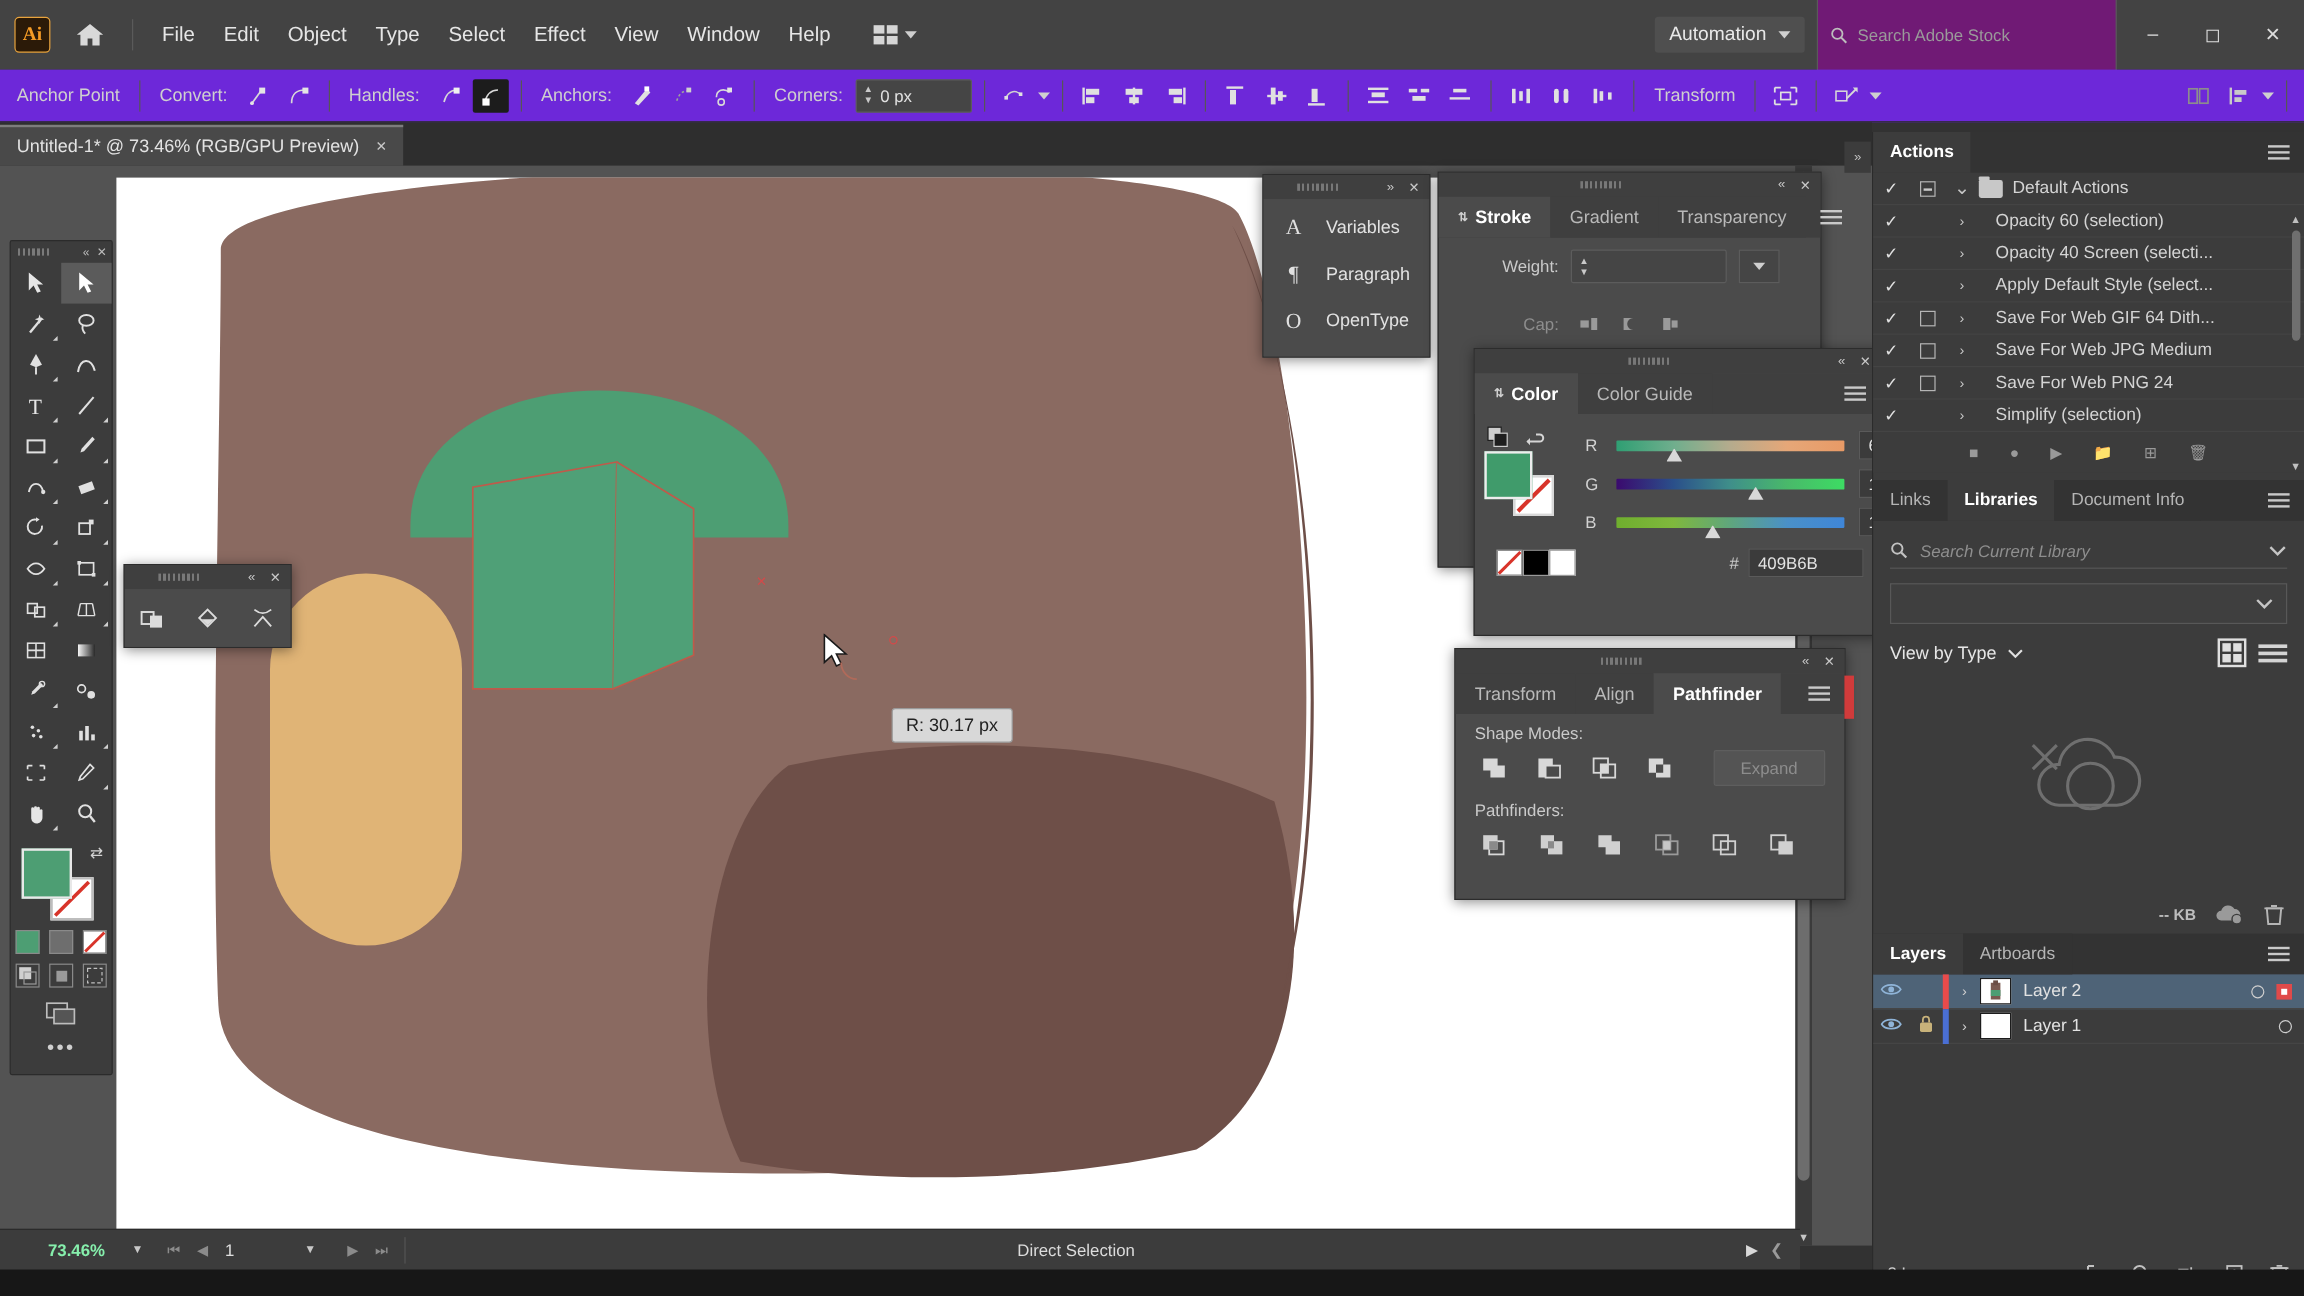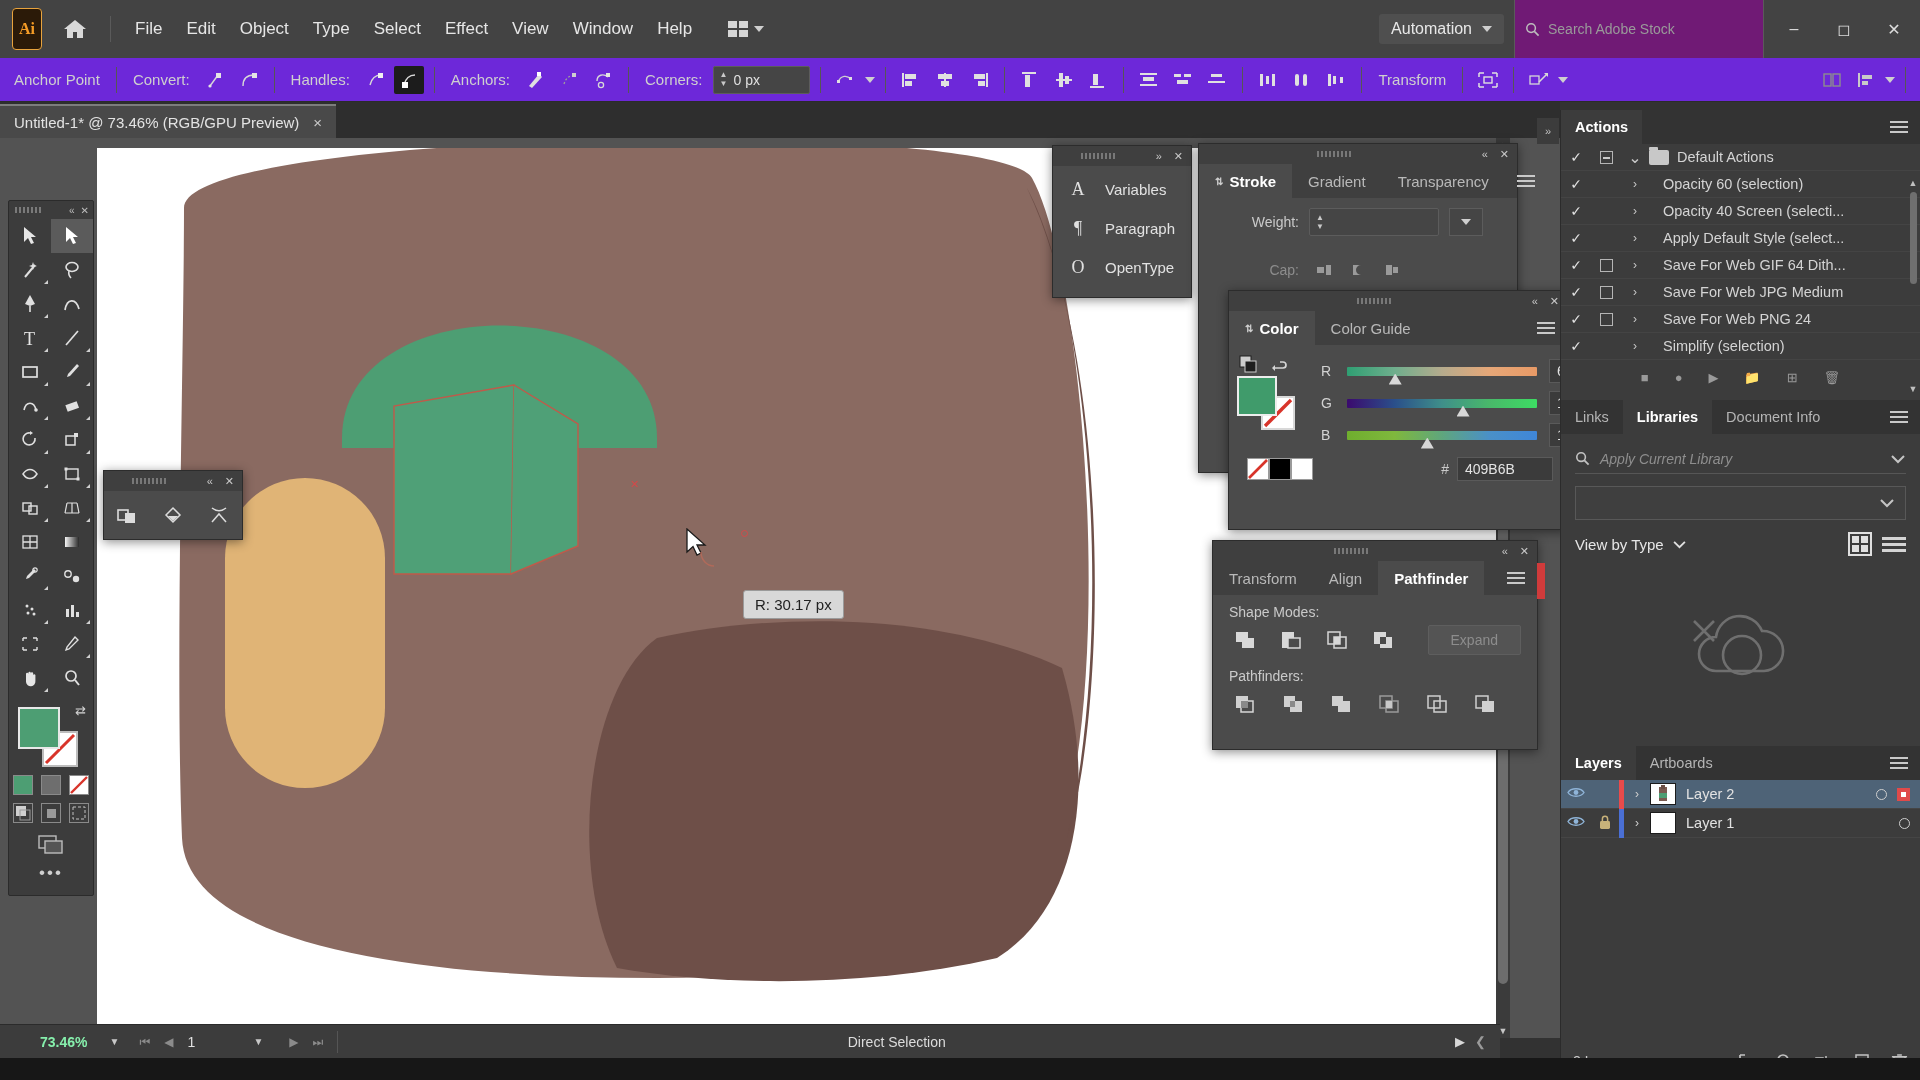--- a/index.html
+++ b/index.html
@@ -11,21 +11,21 @@
     -webkit-font-smoothing: antialiased;
   }
   #app { position: relative; width: 1920px; height: 1080px; background: #323232; }
 
   
   .menubar {
     position: absolute; left: 0; top: 0; width: 1920px; height: 58px;
     background: #434343; display: flex; align-items: center; padding-left: 6px;
   }
   .ai-logo {
-    width: 30px; height: 42px; margin-left: 6px; border: 1px solid #e8a33d;
+    width: 30px; height: 30px; margin-left: 6px; border: 1px solid #e8a33d;
     border-radius: 4px; background: #2b1a08; color: #f59c26;
     font-size: 16px; font-weight: bold; display: flex;
     align-items: center; justify-content: center; font-family: "Liberation Serif", serif;
   }
   .home-icon { width: 46px; height: 34px; display:flex; align-items:center; justify-content:center; margin-left:10px; }
   .menu-sep { width: 1px; height: 26px; background: #5a5a5a; margin: 0 12px; }
   .menu-item {
     color: #e6e6e6; font-size: 17px; padding: 6px 12px; cursor: default; white-space: nowrap;
   }
   .ws-switch { display:flex; align-items:center; gap:6px; margin-left: 16px; padding: 5px 8px; }
@@ -1167,21 +1167,21 @@
             <i></i>
             <i></i>
           </div>
       </div>
     </div>
     <div class="lib-search">
       <svg width="15" height="15" viewBox="0 0 16 16">
           <circle cx="6.5" cy="6.5" r="4.6" fill="none" stroke="#c2c2c2" stroke-width="1.7"></circle>
           <line x1="10" y1="10" x2="14.5" y2="14.5" stroke="#c2c2c2" stroke-width="2"></line>
         </svg>
-      <span>Apply Current Library</span>
+      <span>Search Current Library</span>
       <span style="margin-left:auto;">
         <svg width="16" height="10" viewBox="0 0 16 10">
             <path d="M2 2 L8 8 L14 2" stroke="#c5c5c5" stroke-width="2" fill="none"></path>
           </svg>
       </span>
     </div>
     <div class="lib-select">
       <span></span>
       <svg width="16" height="10" viewBox="0 0 16 10">
           <path d="M2 2 L8 8 L14 2" stroke="#c5c5c5" stroke-width="2" fill="none"></path>
@@ -1205,20 +1205,31 @@
             <i></i>
           </div>
       </div>
     </div>
     <div class="lib-empty">
       <svg width="130" height="92" viewBox="0 0 130 92">
         <path d="M40 66 a17 17 0 0 1 0 -34 a24 24 0 0 1 46 -6 a16 16 0 0 1 2 40 Z" fill="none" stroke="#6f6f6f" stroke-width="2.6"></path>
         <circle cx="66" cy="50" r="19" fill="none" stroke="#6f6f6f" stroke-width="2.6"></circle>
         <path d="M18 16 L38 36 M38 16 L18 36" stroke="#6f6f6f" stroke-width="2.6"></path>
       </svg>
+    </div>
+    <div class="lib-foot">
+      <span>-- KB</span>
+      <svg width="24" height="18" viewBox="0 0 24 18">
+          <path d="M5 14 a4 4 0 0 1 0 -8 a6 6 0 0 1 11 -1.5 a4 4 0 0 1 0.5 9.5 Z" fill="#9a9a9a"></path>
+          <circle cx="18" cy="13" r="4" fill="#9a9a9a" stroke="#3c3c3c" stroke-width="1.2"></circle>
+        </svg>
+      <svg width="18" height="20" viewBox="0 0 18 20">
+          <path d="M3 5 h12 l-1.2 13 h-9.6 z" fill="none" stroke="#b5b5b5" stroke-width="1.6"></path>
+          <path d="M1 5 h16 M6.5 3 h5" stroke="#b5b5b5" stroke-width="1.6"></path>
+        </svg>
     </div>
 
 
     <div class="dk-tabs" style="background:#333;">
       <div class="dk-tab active">Layers</div>
       <div class="dk-tab">Artboards</div>
       <div class="dk-menu">
         <div class="hamburger">
             <i></i>
             <i></i>

